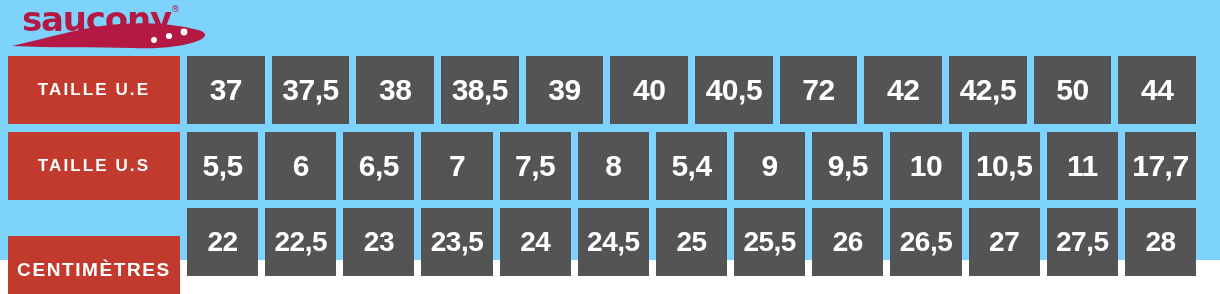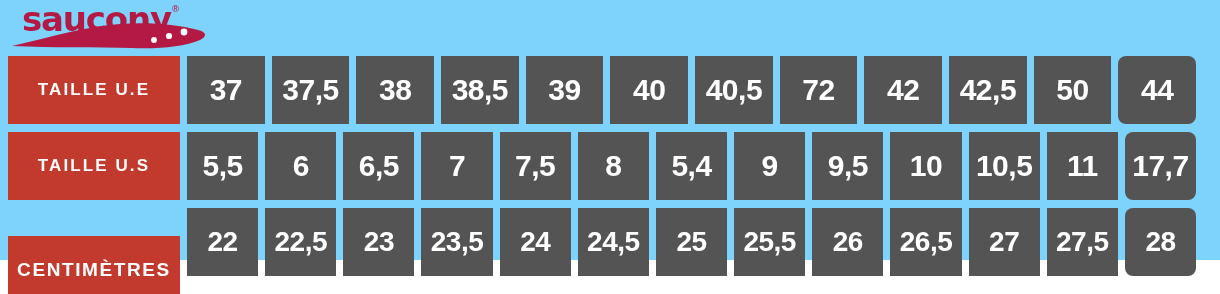--- a/index.html
+++ b/index.html
@@ -107,21 +107,21 @@
     display: flex;
     align-items: center;
     justify-content: center;
     margin-right: 7px;
     font-weight: 700;
     font-size: 30px;
     letter-spacing: -0.5px;
     box-sizing: border-box;
     white-space: nowrap;
   }
-  .cell:last-child { margin-right: 18px; border-radius: 8px; }
+  .cell:last-child { margin-right: 18px; }
   .cell.cm { font-size: 28px; }
 </style>
 </head>
 <body>
 
 <div id="app">
 
   <div class="brand">
     <div class="brand-wordmark">saucony</div>
     <div class="brand-tm">®</div>

